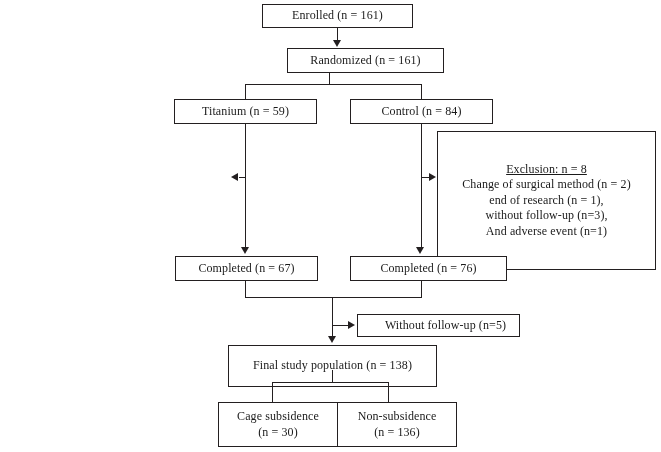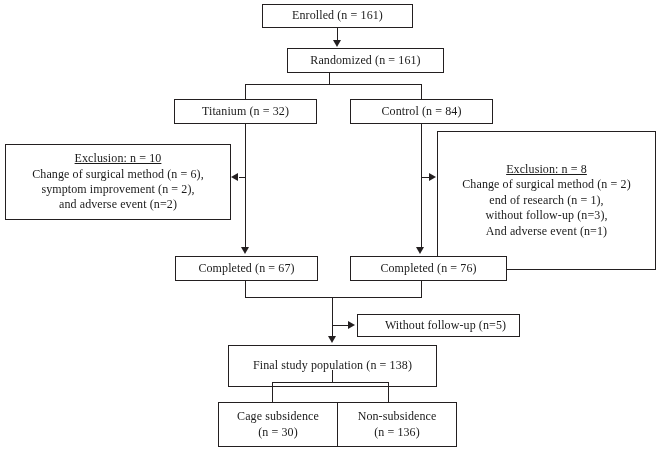--- a/index.html
+++ b/index.html
@@ -67,33 +67,27 @@
 
   <div class="box" style="left:262px; top:4px; width:151px; height:24px;">
     <span class="ln">Enrolled (n = 161)</span>
   </div>
 
   <div class="box" style="left:251px; top:48px; width:157px; height:25px;margin-left:36px;">
     <span class="ln">Randomized (n = 161)</span>
   </div>
 
   <div class="box" style="left:174px; top:99px; width:143px; height:25px;">
-    <span class="ln">Titanium (n = 32)</span>
+    <span class="ln">Titanium (n = 59)</span>
   </div>
 
   <div class="box" style="left:350px; top:99px; width:143px; height:25px;">
     <span class="ln">Control (n = 84)</span>
   </div>
 
-  <div class="box" style="left:5px; top:144px; width:226px; height:76px;">
-    <span class="ln ul">Exclusion: n = 10</span>
-    <span class="ln">Change of surgical method (n = 6),</span>
-    <span class="ln">symptom improvement (n = 2),</span>
-    <span class="ln">and adverse event (n=2)</span>
-  </div>
 
   <div class="box" style="left:437px; top:131px; width:219px; height:139px;">
     <span class="ln ul">Exclusion: n = 8</span>
     <span class="ln">Change of surgical method (n = 2)</span>
     <span class="ln">end of research (n = 1),</span>
     <span class="ln">without follow-up (n=3),</span>
     <span class="ln">And adverse event (n=1)</span>
   </div>
 
   <div class="box" style="left:175px; top:256px; width:143px; height:25px;">

